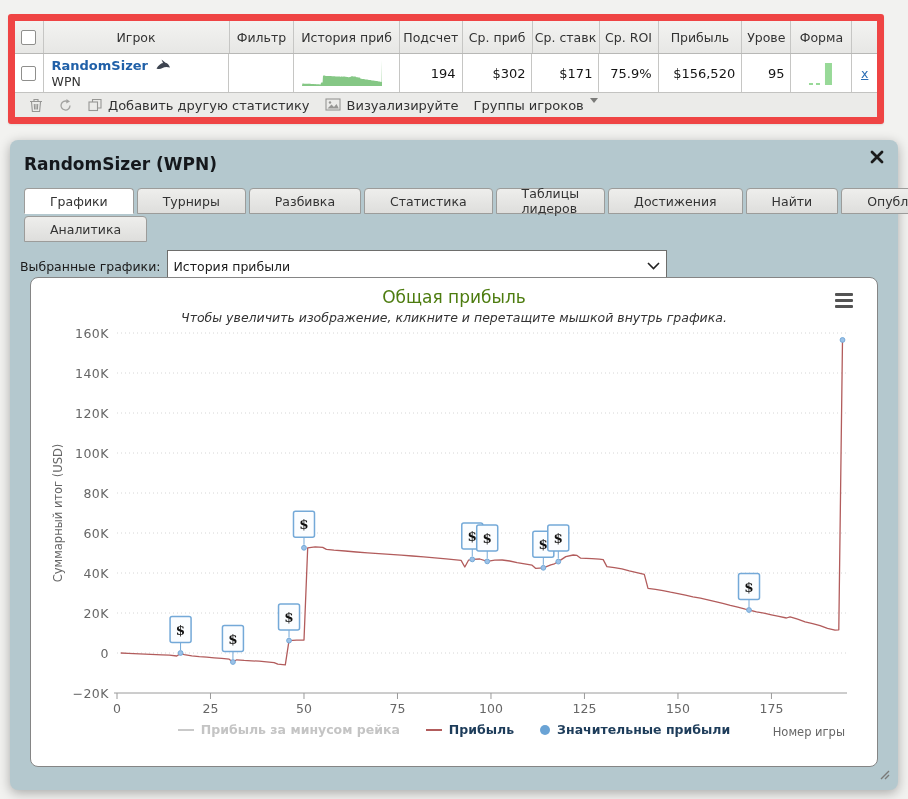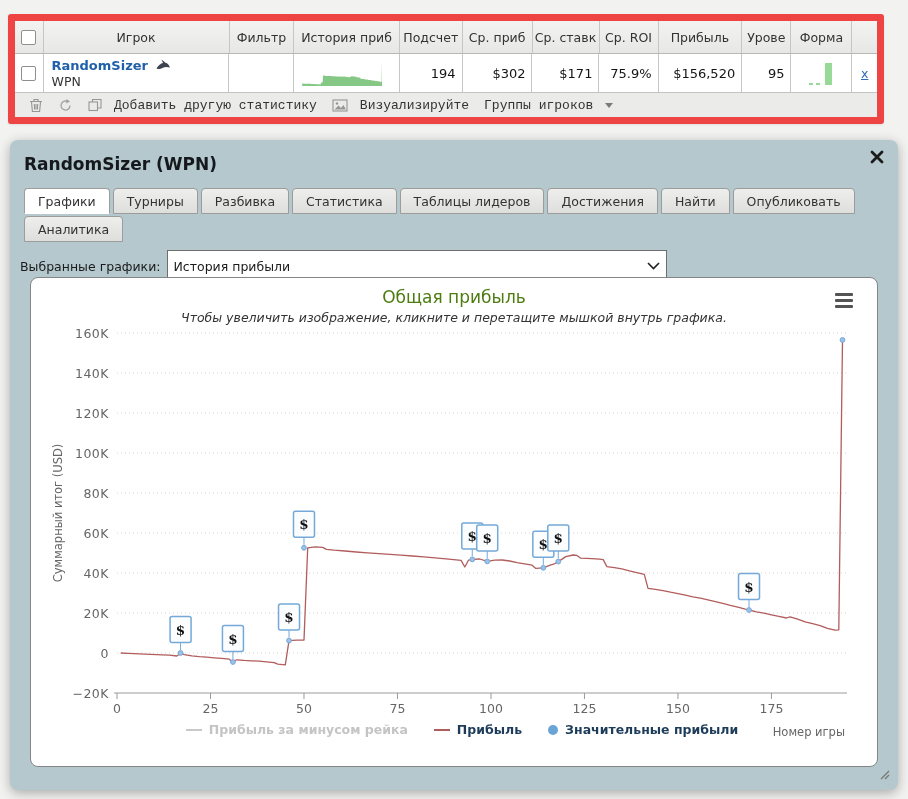--- a/index.html
+++ b/index.html
@@ -18,51 +18,51 @@
   .c0{width:28px}.c1{width:189px}.c2{width:66px}.c3{width:107px}.c4{width:64px}.c5{width:71px}
   .c6{width:68px}.c7{width:60px}.c8{width:85px}.c9{width:50px}.c10{width:62px}.c11{width:26px}
   .checkbox { width:15px; height:15px; background:#fff; border:1px solid #8f8f8d; border-radius:2px; }
   .player-cell { flex-direction:column; align-items:flex-start; justify-content:center; padding-left:8px; }
   .player-line { display:flex; align-items:center; gap:7px; }
   .player-name { font-weight:bold; font-size:13px; color:#2060a8; }
   .network { font-size:12.5px; color:#333; margin-top:1px; }
   .remove-x { font-size:12.5px; color:#2a6db5; text-decoration:underline; cursor:pointer; }
   .tfoot { display:flex; align-items:center; height:24px; background:#ebebe9; padding-left:14px; gap:15px;
            font-size:13px; color:#333; }
-  .tool-item { display:flex; align-items:center; gap:12px; cursor:pointer;font-family:Liberation Mono, monospace; }
+  .tool-item { display:flex; gap:6px; cursor:pointer; }
   .tri-down { width:0; height:0; border-left:4px solid transparent; border-right:4px solid transparent;
               border-top:5px solid #7a7a78; display:inline-block; }
 
   
   .modal { position:absolute; left:10px; top:140px; width:888px; height:650px;
            background:#b4c8ce; border-radius:8px; box-shadow:0 3px 12px rgba(0,0,0,.3); }
   .modal-title { position:absolute; left:14px; top:14px; font-size:17px; font-weight:bold; color:#15181c; }
   .close-btn { position:absolute; right:12px; top:8px; width:18px; height:18px; cursor:pointer; }
   .tabs-row { position:absolute; display:flex; gap:3px; left:14px; }
   .tabs-row.r1 { top:48px; } .tabs-row.r2 { top:76px; }
-  .tab { height:26px; padding:0 13px; display:flex; align-items:center; font-size:12.5px; color:#333;
+  .tab { height:26px; padding:0 25px; display:flex; align-items:center; font-size:12.5px; color:#333;
          background:linear-gradient(#eeeeec,#dededc); border:1px solid #9c9c9a; border-radius:4px 4px 0 0; cursor:pointer; }
   .tab.active { background:#fff; border-bottom:1px solid #fff; }
   .select-row { position:absolute; left:10px; top:110px; display:flex; align-items:center; gap:6px;
                 font-size:12.5px; color:#1b1b1b; }
   .gselect { width:500px; height:32px; background:#fff; border:1px solid #6e6e6c; display:flex;
              align-items:center; justify-content:space-between; padding:0 6px; font-size:12.5px; cursor:pointer; }
 
   
   .panel { position:absolute; left:20px; top:137px; width:848px; height:490px; background:#fff;
            border:1px solid #858585; border-radius:8px; }
   .chart-title { position:absolute; top:9px; left:0; width:100%; text-align:center; font-size:17px; color:#4d7c0f; }
   .chart-sub { position:absolute; top:32px; left:0; width:100%; text-align:center; font-size:12.5px; color:#333;font-style:italic; }
   .burger { position:absolute; right:24px; top:15px; width:18px; cursor:pointer; }
   .burger span { display:block; height:3px; background:#545454; margin-bottom:3px; border-radius:1px; }
   .ylab { position:absolute; left:-47px; top:228px; width:148px; text-align:center; font-size:11.5px;
           color:#666; white-space:nowrap; transform:rotate(-90deg); }
   .xlab { position:absolute; right:32px; top:447px; font-size:11.5px; color:#666; }
   #plot-svg { position:absolute; left:0; top:0; }
-  .legend { position:absolute; left:8px; top:444px; width:100%; display:flex; justify-content:center;
+  .legend { position:absolute; left:0; top:444px; width:100%; display:flex; justify-content:center;
             gap:26px; align-items:center; font-size:12.5px; font-weight:bold; color:#1d3c5a; }
   .lg-item { display:flex; align-items:center; gap:7px; cursor:pointer; }
   .lg-swatch { width:16px; height:2px; display:inline-block; }
   .lg-swatch.dot { width:10px; height:10px; border-radius:50%; }
   .resize-handle { position:absolute; right:8px; bottom:10px; width:12px; height:12px; cursor:se-resize; }
 </style>
 </head>
 <body>
 
 <div class="stats-wrap">

